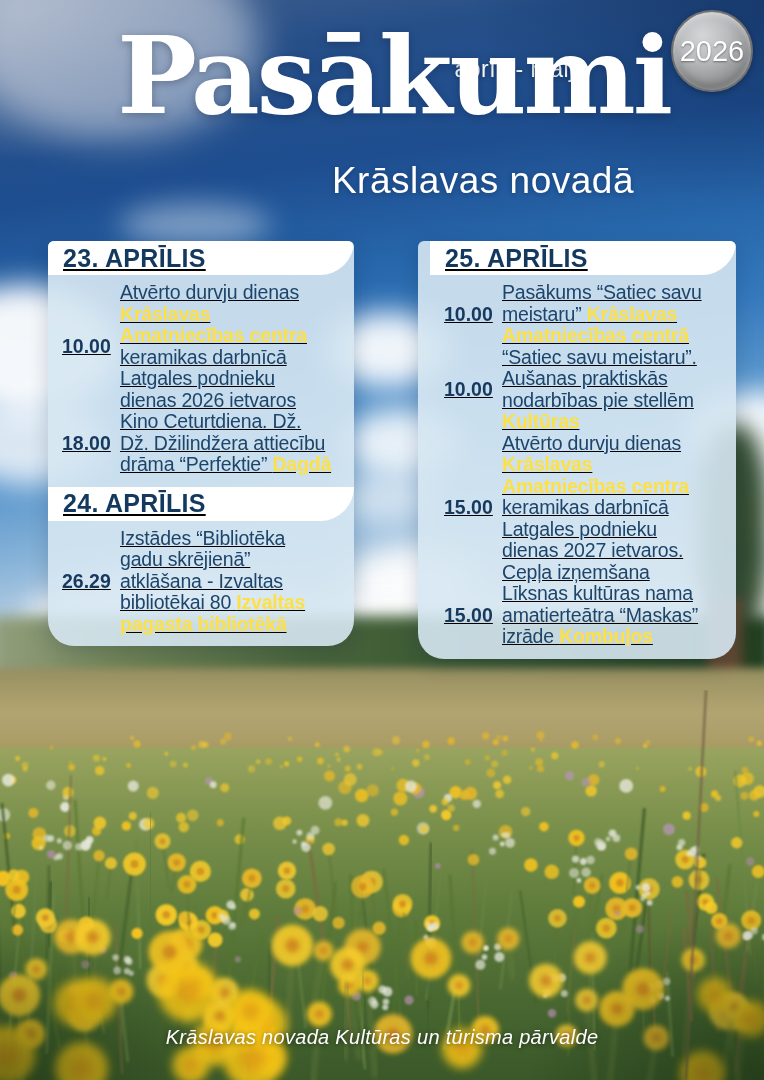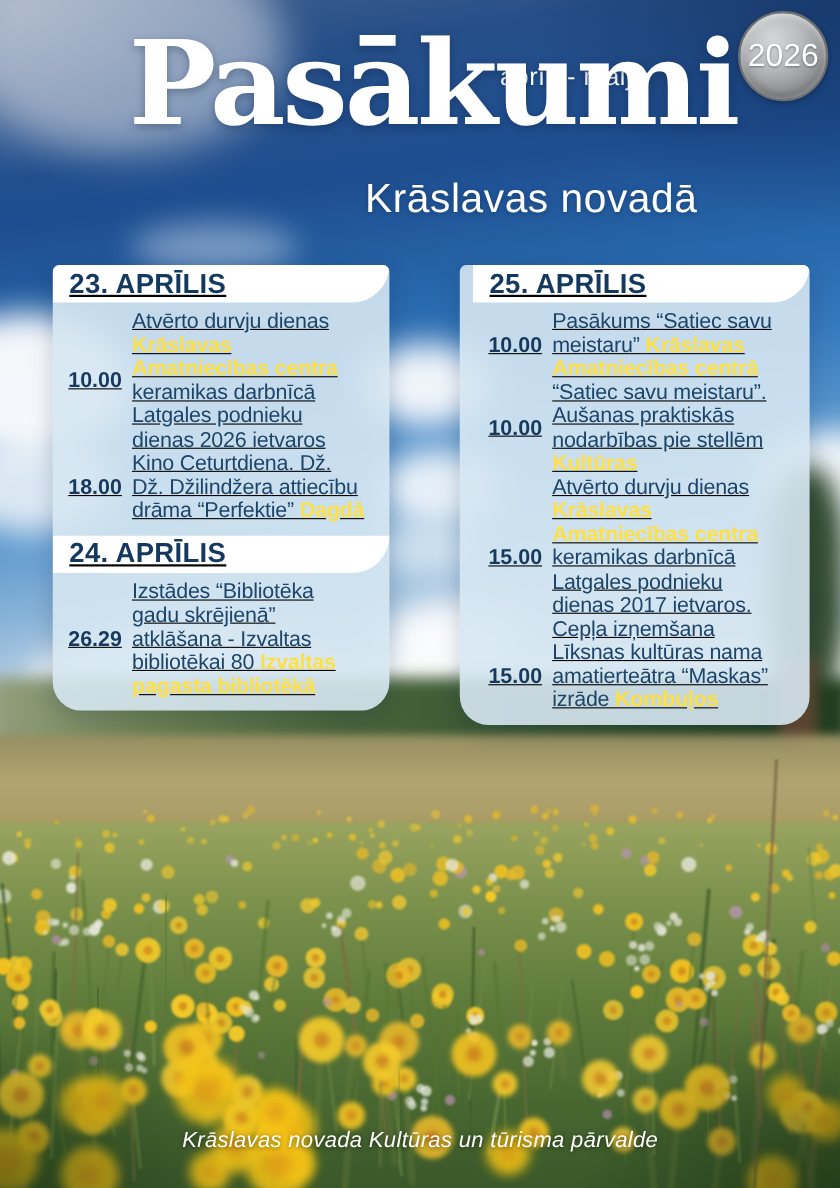--- a/index.html
+++ b/index.html
@@ -759,21 +759,21 @@
         <div class="event">
           <span class="time">10.00</span>
           <span class="desc"><span>Pasākums “Satiec savu meistaru” </span><b>Krāslavas Amatniecības centrā</b></span>
         </div>
         <div class="event">
           <span class="time">10.00</span>
           <span class="desc"><span>“Satiec savu meistaru”. Aušanas praktiskās nodarbības pie stellēm </span><b>Kultūras</b></span>
         </div>
         <div class="event">
           <span class="time">15.00</span>
-          <span class="desc"><span>Atvērto durvju dienas </span><b>Krāslavas Amatniecības centra</b><span> keramikas darbnīcā Latgales podnieku dienas 2017 ietvaros. Cepļa izņemšana</span></span>
+          <span class="desc"><span>Atvērto durvju dienas </span><b>Krāslavas Amatniecības centra</b><span> keramikas darbnīcā Latgales podnieku dienas 2027 ietvaros. Cepļa izņemšana</span></span>
         </div>
         <div class="event">
           <span class="time">15.00</span>
           <span class="desc"><span>Līksnas kultūras nama amatierteātra “Maskas” izrāde </span><b>Kombuļos</b></span>
         </div>
       </div>
     </div>
 
   <div class="footer">Krāslavas novada Kultūras un tūrisma pārvalde</div>
 </div>

